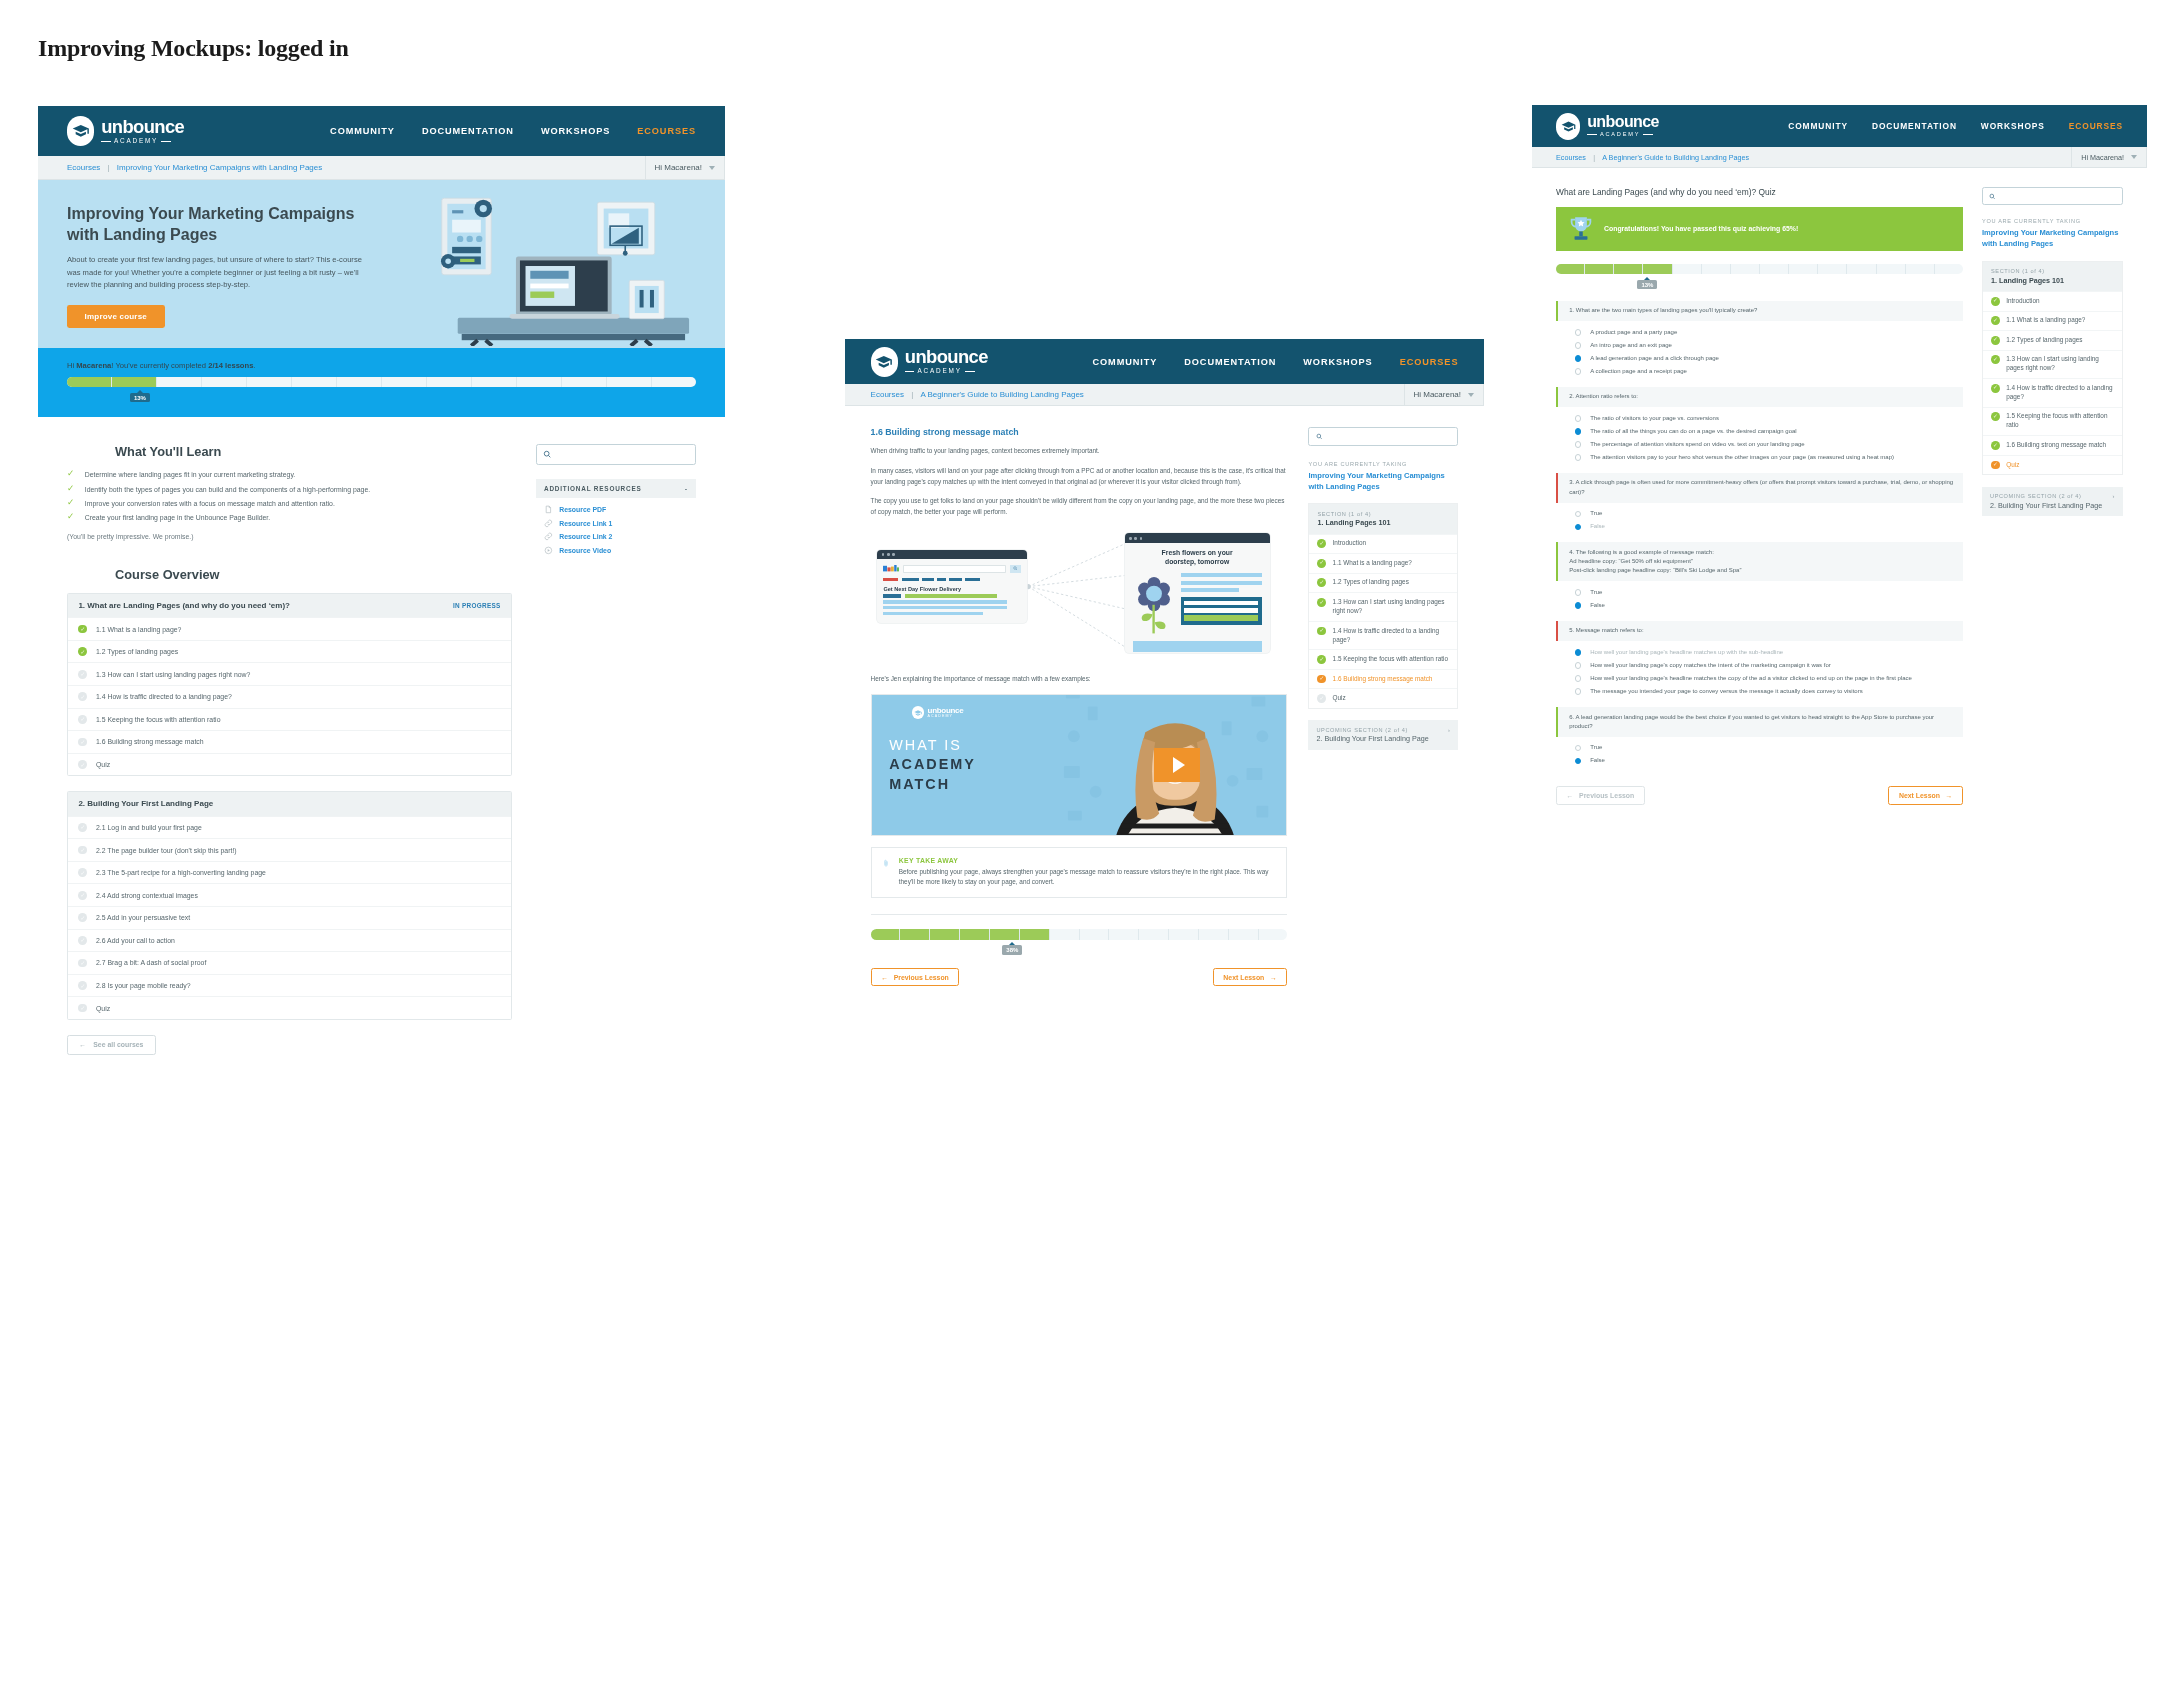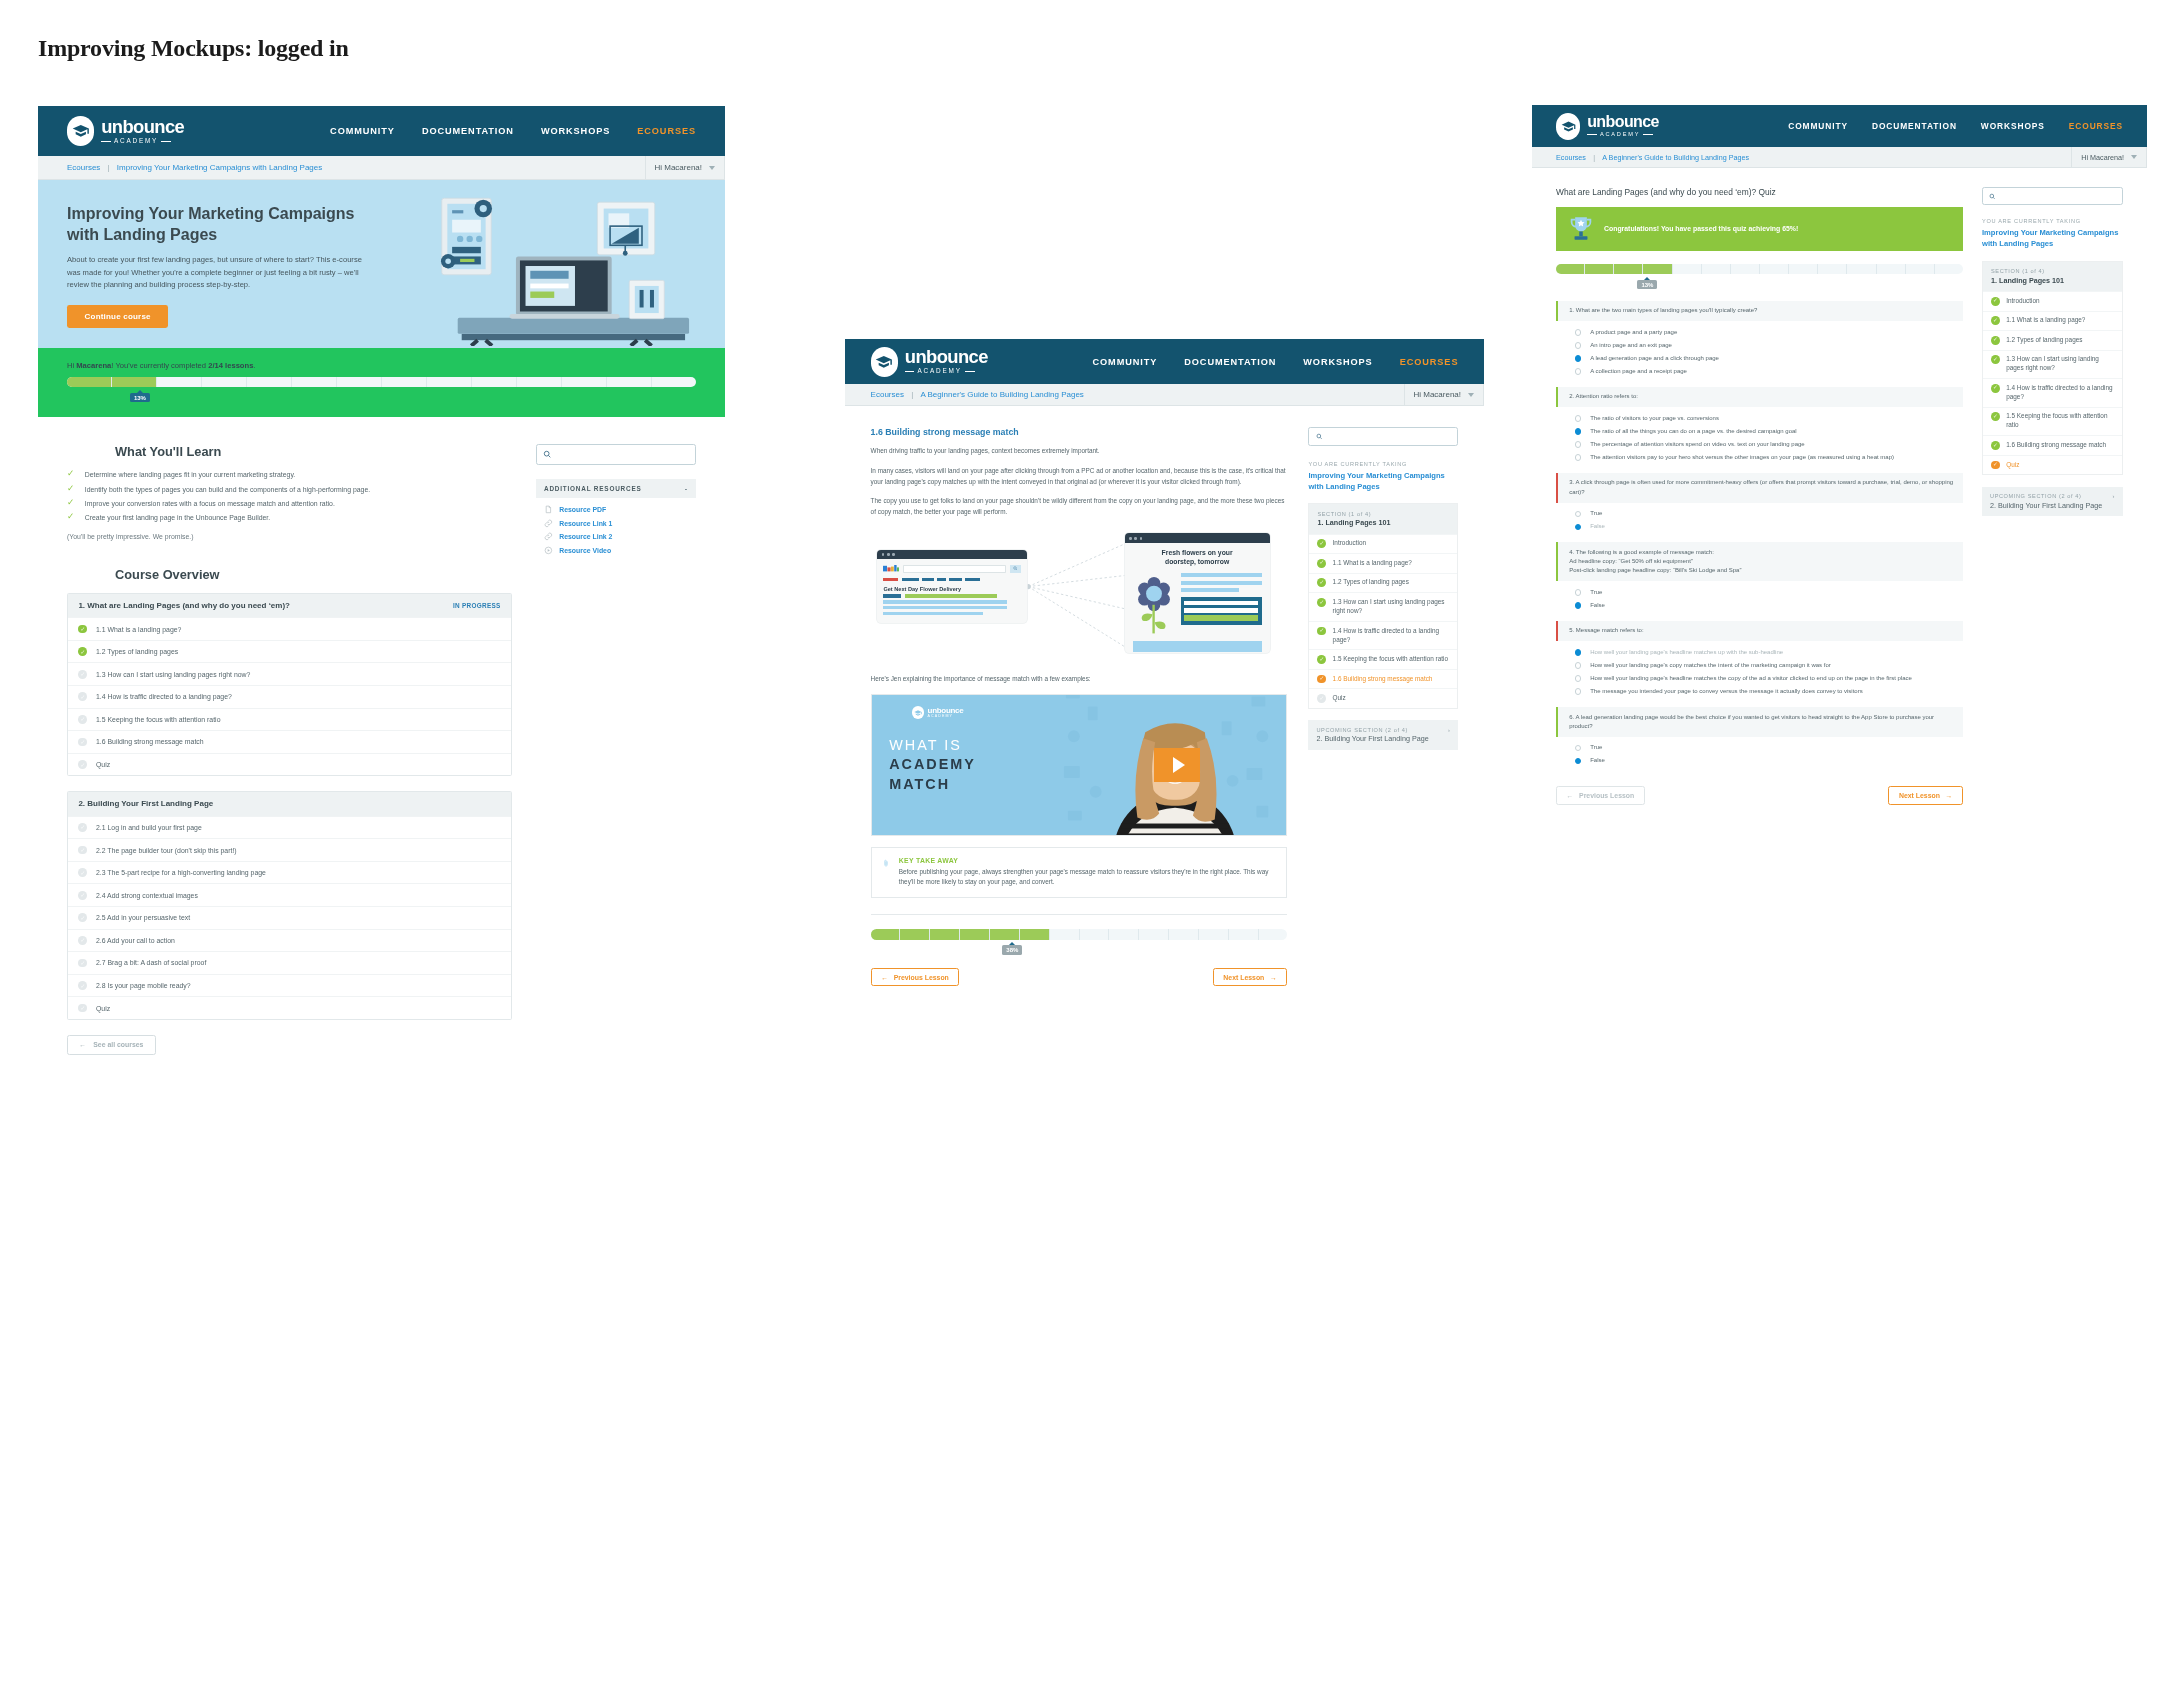--- a/index.html
+++ b/index.html
@@ -55,21 +55,21 @@
   .hero-h1 { font-size: 16px; font-weight: bold; color: #3b4a50; line-height: 1.3; }
   .hero-p { font-size: 7.6px; color: #46565d; line-height: 1.65; margin-top: 8.8px; }
   .btn-orange {
     display: inline-block; background: #f0932a; color: #fff; font-size: 8px;
     font-weight: bold; padding: 7.2px 17.6px; border-radius: 2.4px; margin-top: 12.8px;
     letter-spacing: 0.2px;
   }
   .desk-img { position: absolute; }
 
   
-  .progband { background: #22c55e; }
+  .progband { background: #0ea5e9; }
   .prog-text { font-size: 7.6px; color: #33474f; }
   .prog-text b { font-weight: bold; }
   .pbar { display: flex; background: #f2f7f9; border-radius: 5.6px;
     overflow: hidden; height: 10.4px; margin-top: 7.2px; }
   .pseg { flex: 1; border-right: 0.8px solid #dfe9ed; }
   .pseg:last-child { border-right: none; }
   .pseg.on { background: #9ccb58; }
   .ptag { display: inline-block; background: #1f6b8d; color: #fff;
     font-size: 6px; font-weight: bold; padding: 1.6px 4px; border-radius: 1.6px;
     position: relative; margin-top: 5.6px; }
@@ -228,21 +228,21 @@
     <div class="userbox">
       <span class="username">Hi Macarena!</span>
       <span class="caret-down"></span>
     </div>
   </div>
 
   <div class="hero" style="height:168px; padding:24px 29px 0;">
     <div style="width:307px;">
       <div class="hero-h1">Improving Your Marketing Campaigns with Landing Pages</div>
       <div class="hero-p">About to create your first few landing pages, but unsure of where to start? This e-course was made for you! Whether you're a complete beginner or just feeling a bit rusty – we'll review the planning and building process step-by-step.</div>
-      <div class="btn-orange">Continue course</div>
+      <div class="btn-orange">Improve course</div>
     </div>
 
     <svg class="desk-img" style="right:16px; top:14.4px;" width="351" height="152" viewBox="0 0 440 190">
       <rect x="105" y="5" width="62" height="96" rx="3" fill="#e8eef1" stroke="#cfdbe1"></rect>
       <rect x="112" y="12" width="48" height="82" fill="#b9dff2"></rect>
       <rect x="118" y="20" width="14" height="4" fill="#5e93b5"></rect>
       <rect x="118" y="32" width="36" height="16" fill="#e9f4fa"></rect>
       <circle cx="128" cy="56" r="4" fill="#7fb7d6"></circle>
         <circle cx="140" cy="56" r="4" fill="#7fb7d6"></circle>
         <circle cx="152" cy="56" r="4" fill="#7fb7d6"></circle>

